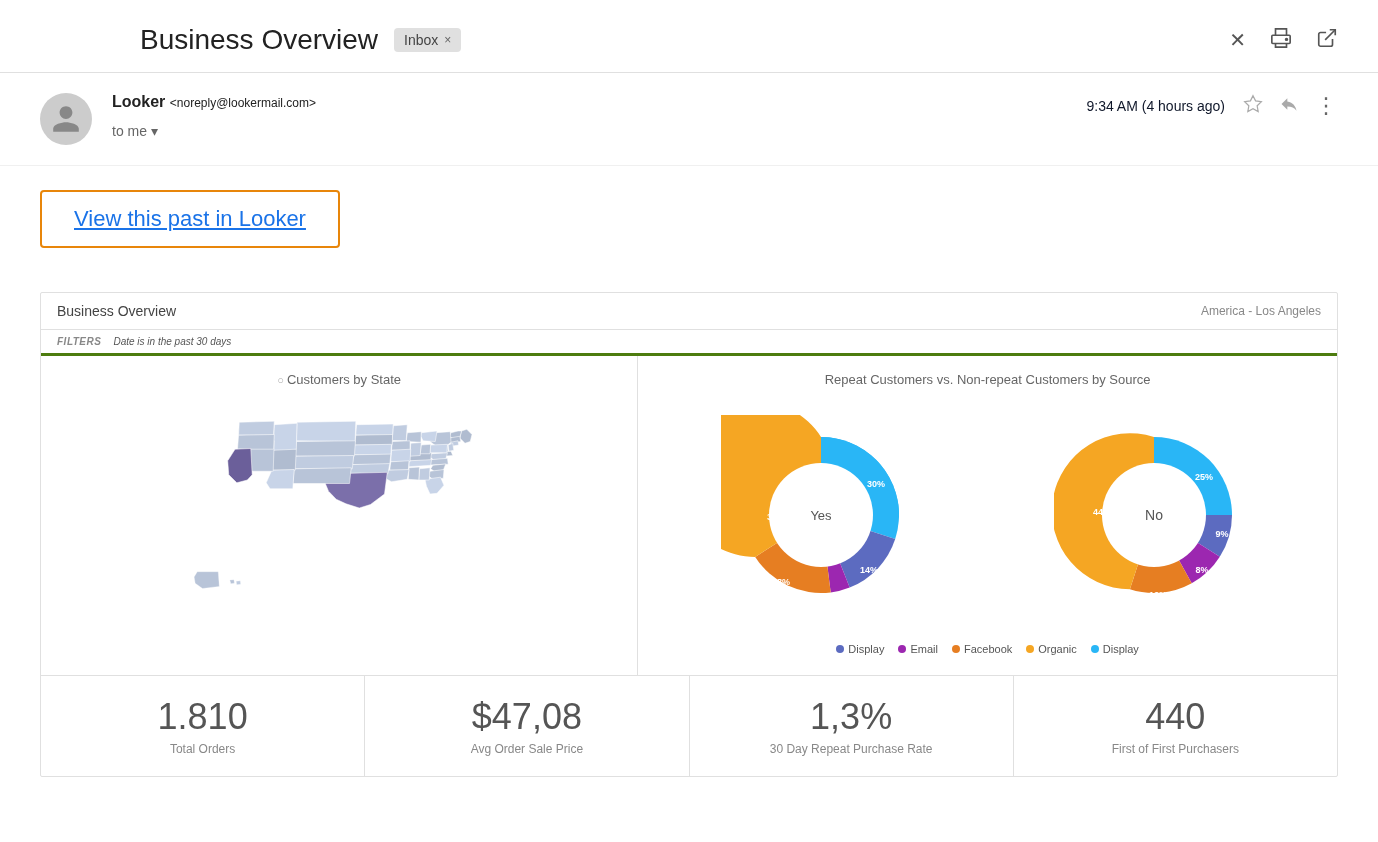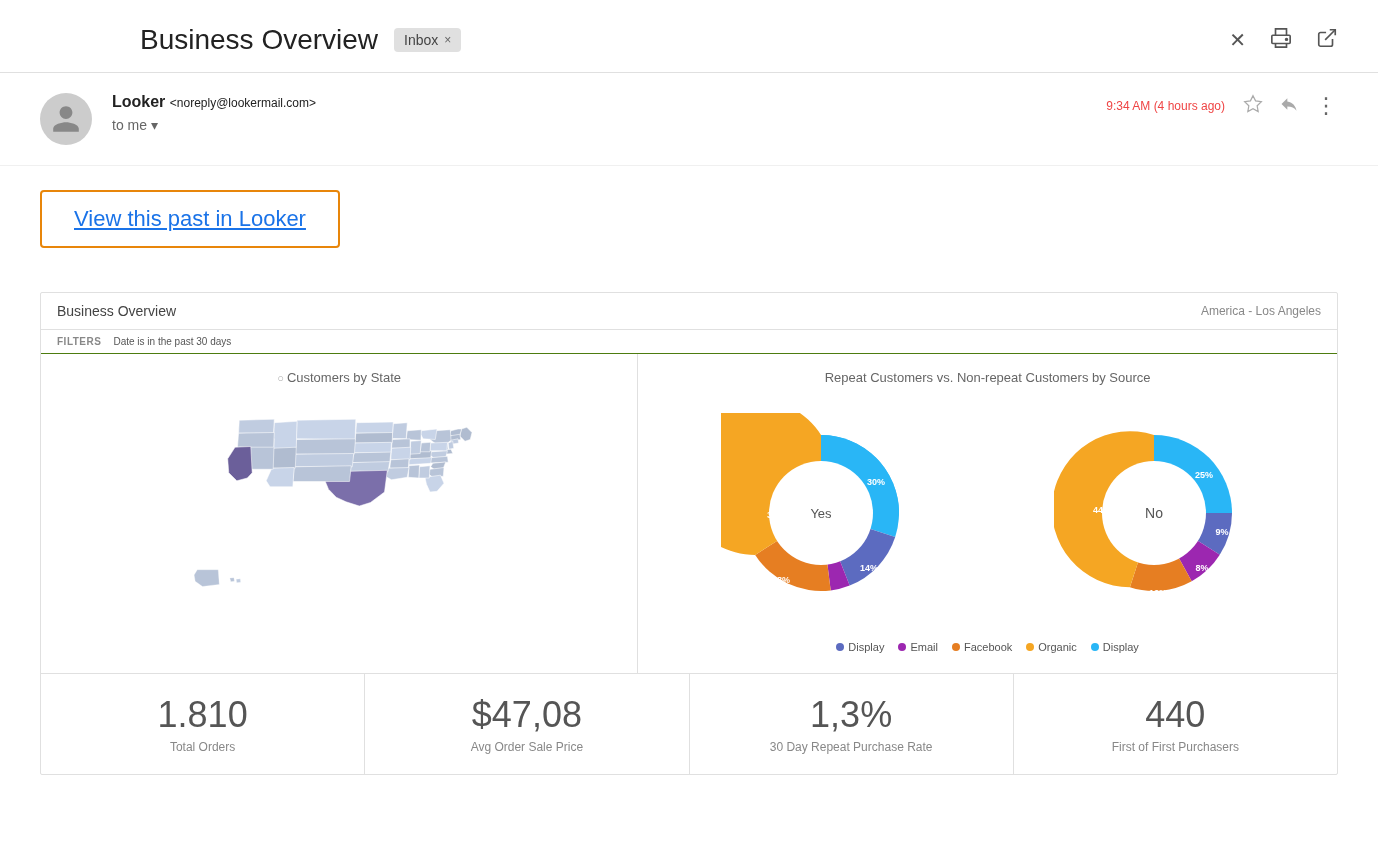--- a/index.html
+++ b/index.html
@@ -88,35 +88,35 @@
       color: #222;
     }
     .sender-email {
       font-size: 12px;
       font-weight: 400;
       color: #222;
     }
     .sender-to {
       font-size: 14px;
       color: #666;
-      margin-top: 6px;
+      margin-top: 12px;
       display: flex;
       align-items: center;
       gap: 4px;
     }
     .sender-meta {
       display: flex;
       align-items: center;
       gap: 18px;
       color: #555;
       font-size: 14px;
     }
     .sender-time {
-      color: #ef4444;
-      font-size: 12px;
+      color: #0f172a;
+      font-size: 14px;
     }
     .sender-actions {
       display: flex;
       align-items: center;
       gap: 16px;
     }
     .action-icon {
       cursor: pointer;
       color: #666;
       font-size: 20px;
@@ -159,22 +159,23 @@
     }
     .dashboard-timezone {
       font-size: 12px;
       color: #888;
     }
     .dashboard-filters {
       display: flex;
       align-items: center;
       gap: 12px;
       padding: 6px 16px;
-      border-bottom: 1px solid #4d7c0f;
+      border-bottom: 3px solid #4d7c0f;
       font-size: 11px;
+      font-style: italic;
     }
     .filters-label {
       font-size: 10px;
       font-weight: 700;
       letter-spacing: 0.5px;
       color: #888;
       text-transform: uppercase;
     }
     .filter-value {
       font-size: 10px;

